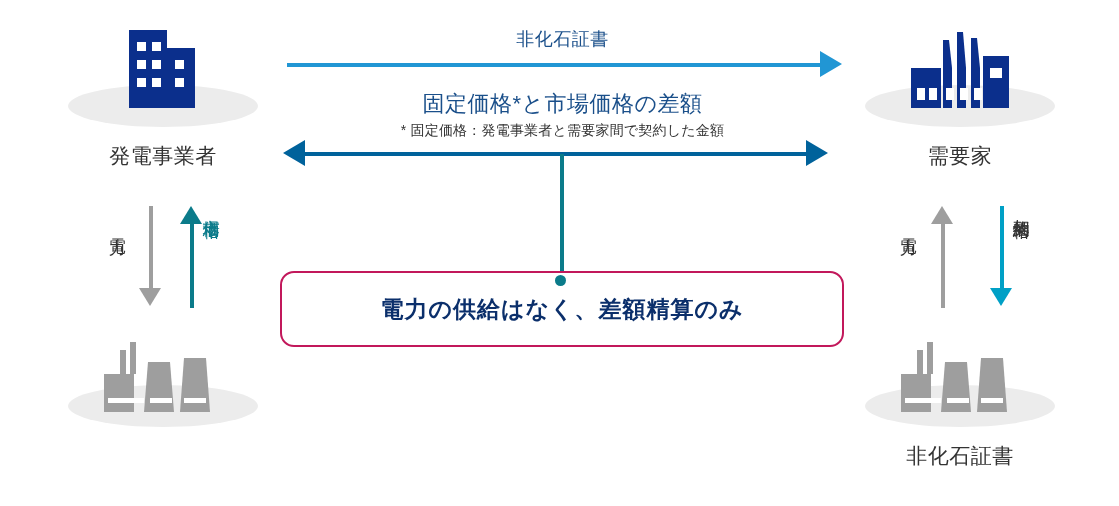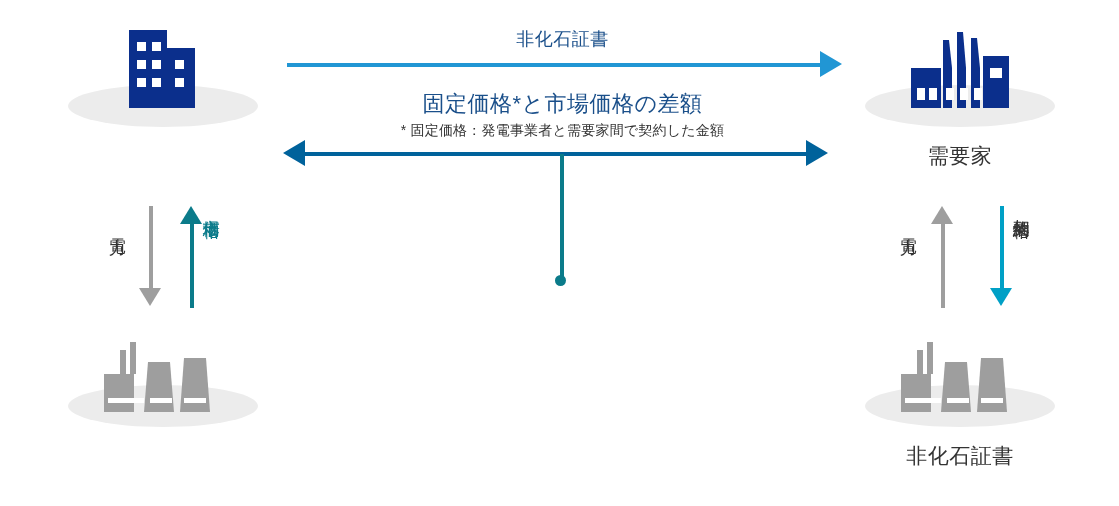--- a/index.html
+++ b/index.html
@@ -122,20 +122,21 @@
       <rect x="17" y="24" width="9" height="9" fill="#ffffff"></rect>
       <rect x="32" y="24" width="9" height="9" fill="#ffffff"></rect>
       <rect x="17" y="42" width="9" height="9" fill="#ffffff"></rect>
       <rect x="32" y="42" width="9" height="9" fill="#ffffff"></rect>
       <rect x="17" y="60" width="9" height="9" fill="#ffffff"></rect>
       <rect x="32" y="60" width="9" height="9" fill="#ffffff"></rect>
       <rect x="55" y="42" width="9" height="9" fill="#ffffff"></rect>
       <rect x="55" y="60" width="9" height="9" fill="#ffffff"></rect>
     </svg>
   </div>
+  <div class="node-label" style="left:63px; top:142px; width:200px;">発電事業者</div>
 
   <div class="ellipse-shadow" style="left:865px; top:85px; width:190px; height:42px;"></div>
   <div class="icon-wrap" style="left:905px; top:28px; width:110px; height:82px;">
     <svg width="110" height="82" viewBox="0 0 110 82" xmlns="http://www.w3.org/2000/svg">
       <path d="M6 80 L6 40 L36 40 L36 80 Z" fill="#0b2f8c"></path>
       <path d="M38 80 L38 12 L44 12 L47 40 L47 80 Z" fill="#0b2f8c"></path>
       <path d="M52 80 L52 4 L58 4 L61 40 L61 80 Z" fill="#0b2f8c"></path>
       <path d="M66 80 L66 10 L72 10 L75 40 L75 80 Z" fill="#0b2f8c"></path>
       <rect x="78" y="28" width="26" height="52" fill="#0b2f8c"></rect>
       <rect x="12" y="60" width="8" height="12" fill="#ffffff"></rect>
@@ -218,14 +219,17 @@
   </div>
   <div class="vert-label" style="left:899px; top:225px;">電力</div>
 
   <div>
     <div class="v-line" style="left:1000px; top:206px; height:84px; border-left-color:#00a0c6;"></div>
     <div class="arrow-head" style="left:990px; top:288px;
          border-left:11px solid transparent; border-right:11px solid transparent; border-top:18px solid #00a0c6;"></div>
   </div>
   <div class="vert-label" style="left:1012px; top:206px; color:#333333;">契約価格</div>
 
+  <div class="callout" style="left:280px; top:271px; width:560px; height:72px;">
+    <span class="callout-text">電力の供給はなく、差額精算のみ</span>
+  </div>
 
 </div>
 
 </body></html>

